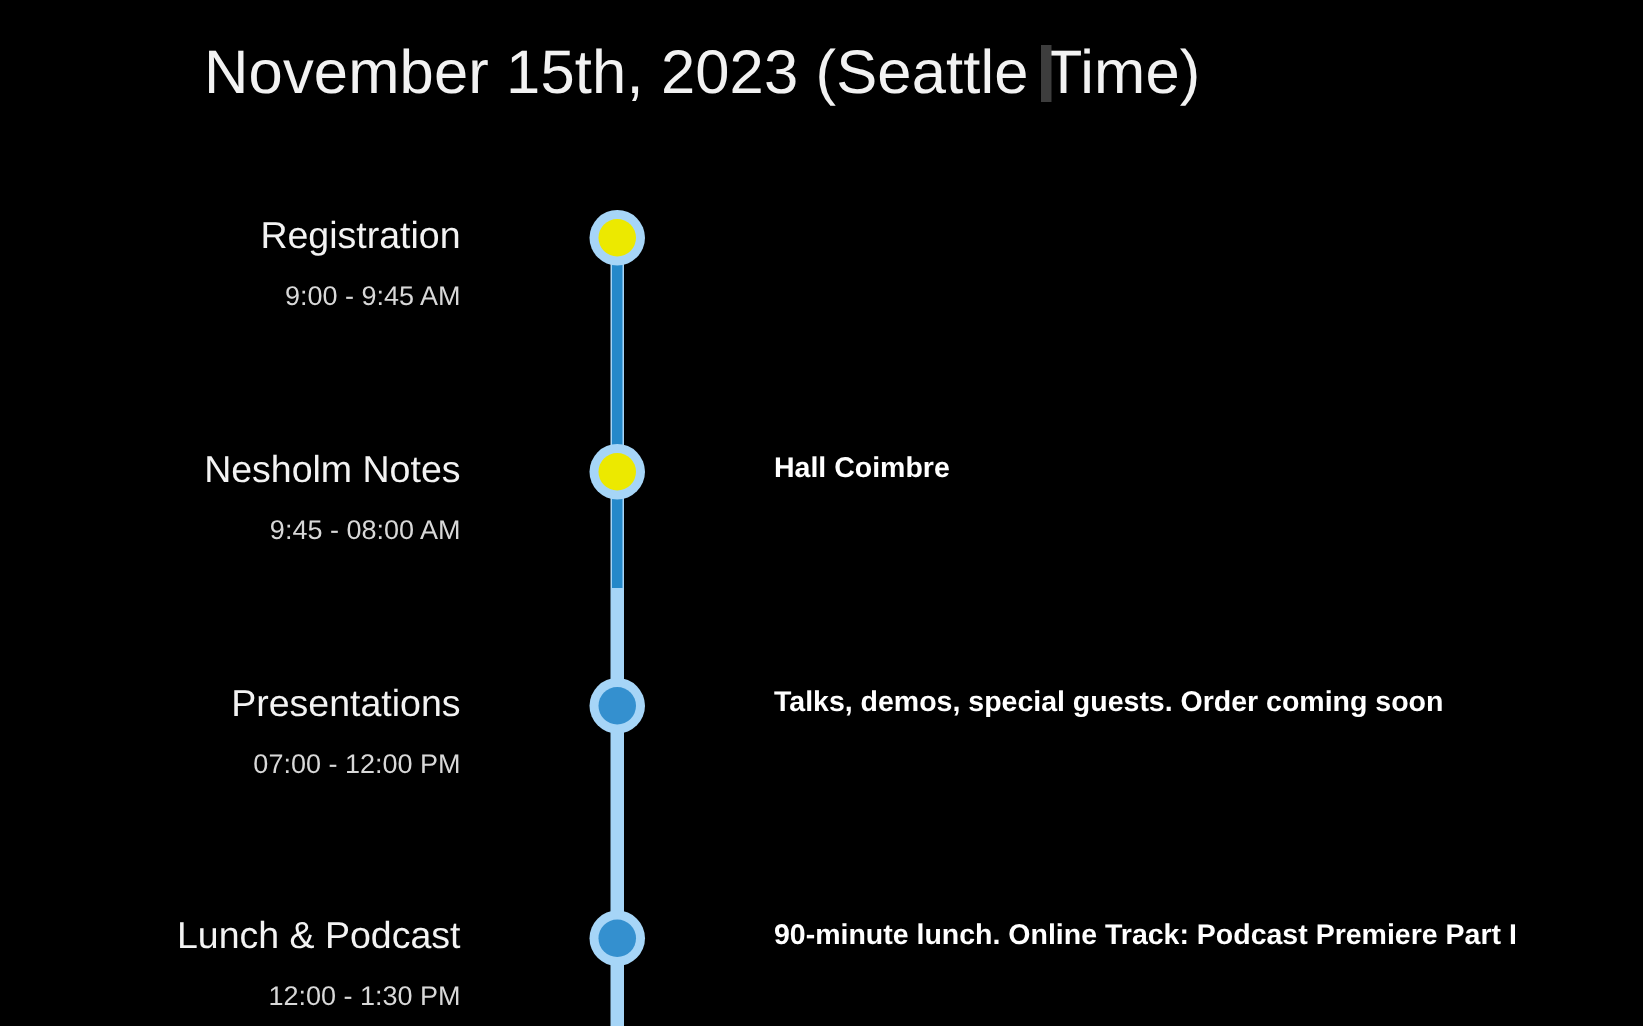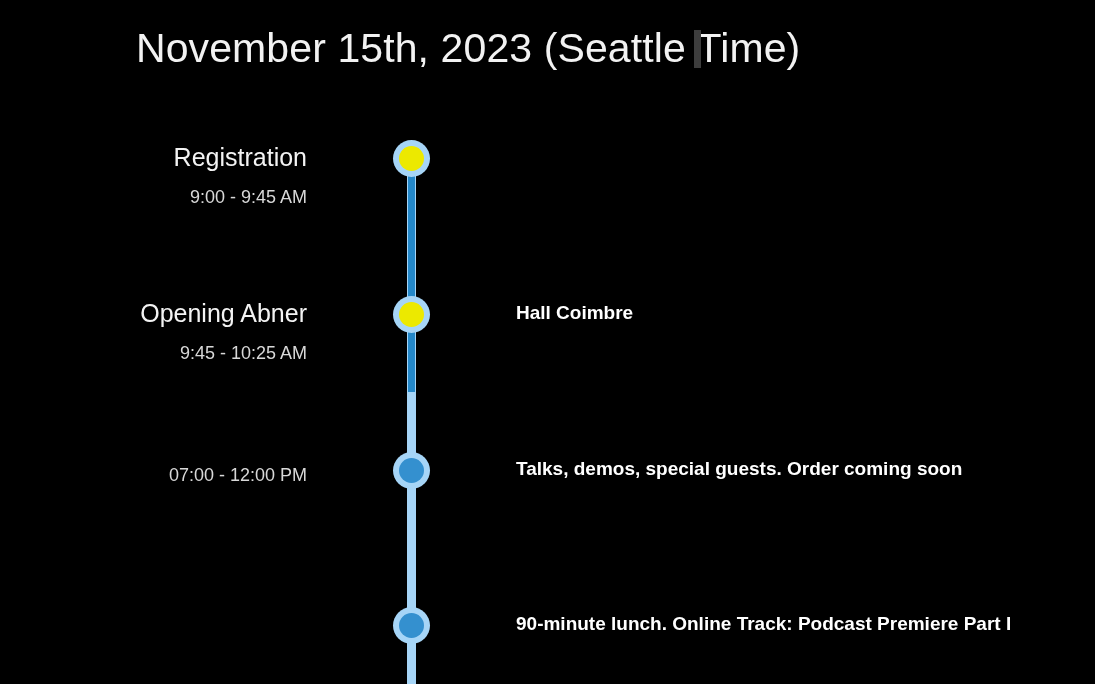--- a/index.html
+++ b/index.html
@@ -168,39 +168,44 @@
       <div class="row-title">Registration</div>
       <div class="row-time">9:00 - 9:45 AM</div>
     </div>
     <div class="marker">
       <div class="marker-inner done"></div>
     </div>
   </div>
 
   <div class="row" id="row-1">
     <div class="row-left">
-      <div class="row-title">Opening Abner</div>
-      <div class="row-time">9:45 - 10:25 AM</div>
+      <div class="row-title">Nesholm Notes</div>
+      <div class="row-time">9:45 - 08:00 AM</div>
     </div>
     <div class="marker">
       <div class="marker-inner done"></div>
     </div>
     <div class="row-desc">Hall Coimbre</div>
   </div>
 
   <div class="row" id="row-2">
     <div class="row-left">
+      <div class="row-title">Presentations</div>
       <div class="row-time">07:00 - 12:00 PM</div>
     </div>
     <div class="marker">
       <div class="marker-inner upcoming"></div>
     </div>
     <div class="row-desc">Talks, demos, special guests. Order coming soon</div>
   </div>
 
   <div class="row" id="row-3">
+    <div class="row-left">
+      <div class="row-title">Lunch &amp; Podcast</div>
+      <div class="row-time">12:00 - 1:30 PM</div>
+    </div>
     <div class="marker">
       <div class="marker-inner upcoming"></div>
     </div>
     <div class="row-desc">90-minute lunch. Online Track: Podcast Premiere Part I</div>
   </div>
 
 </div>
 
 </body></html>

